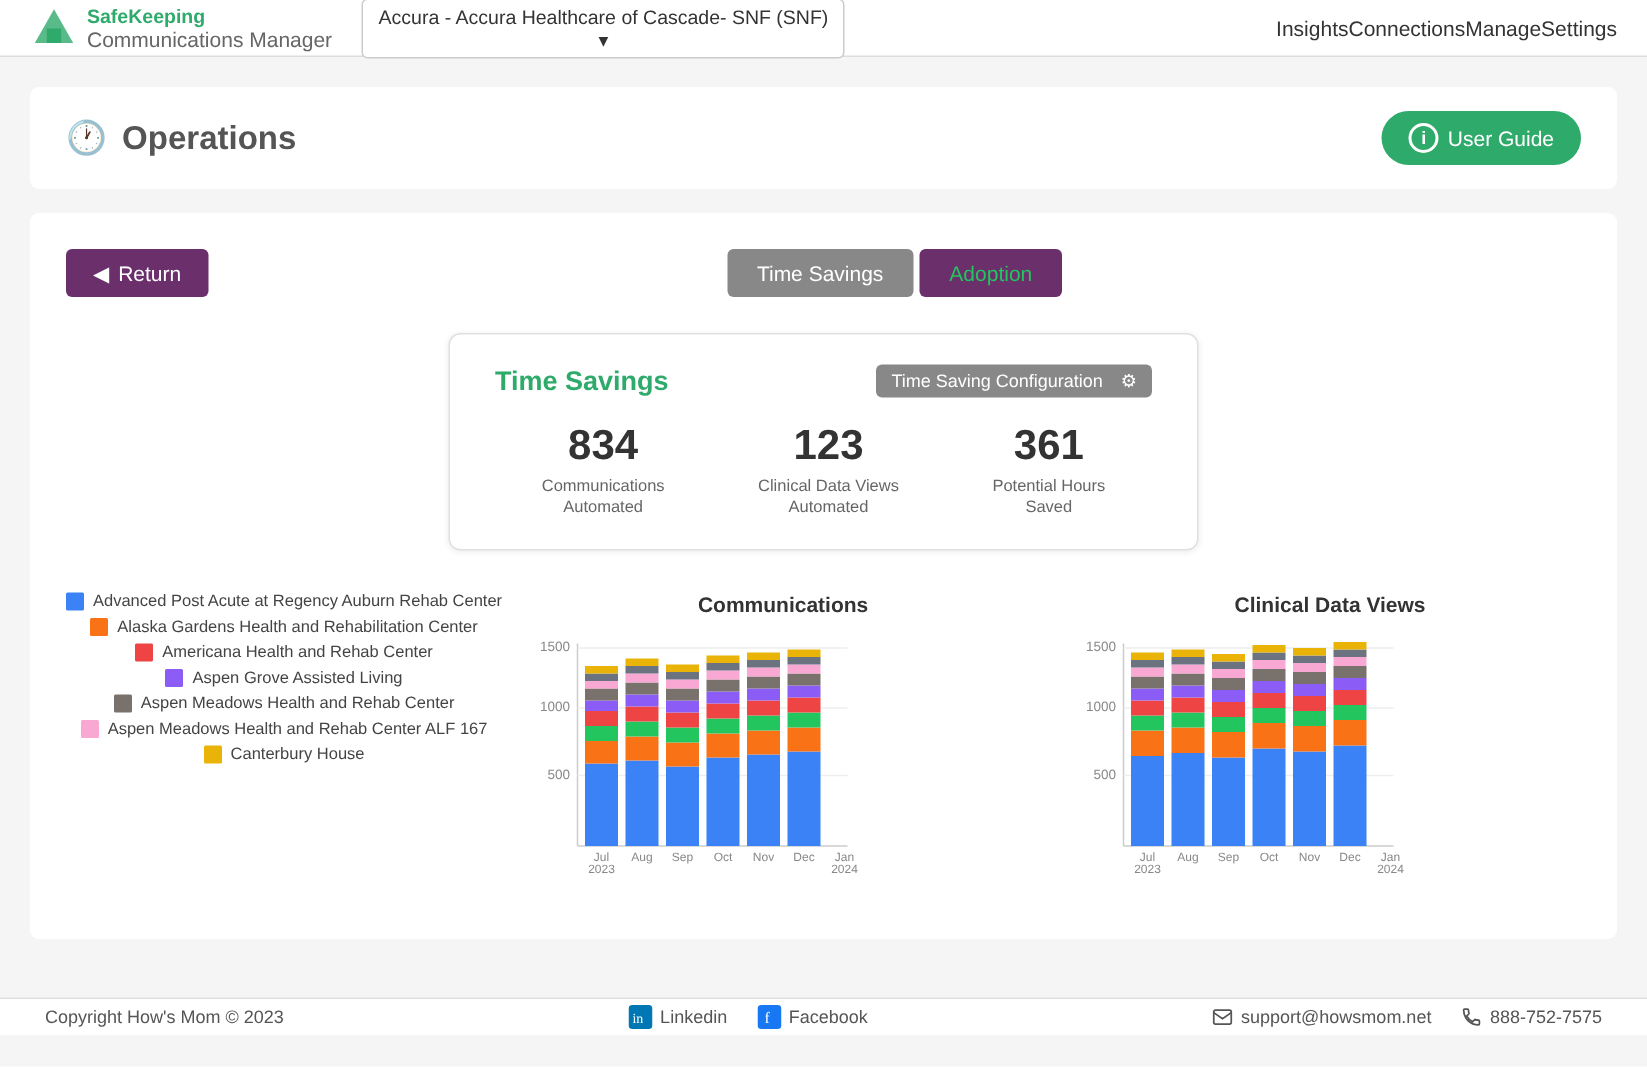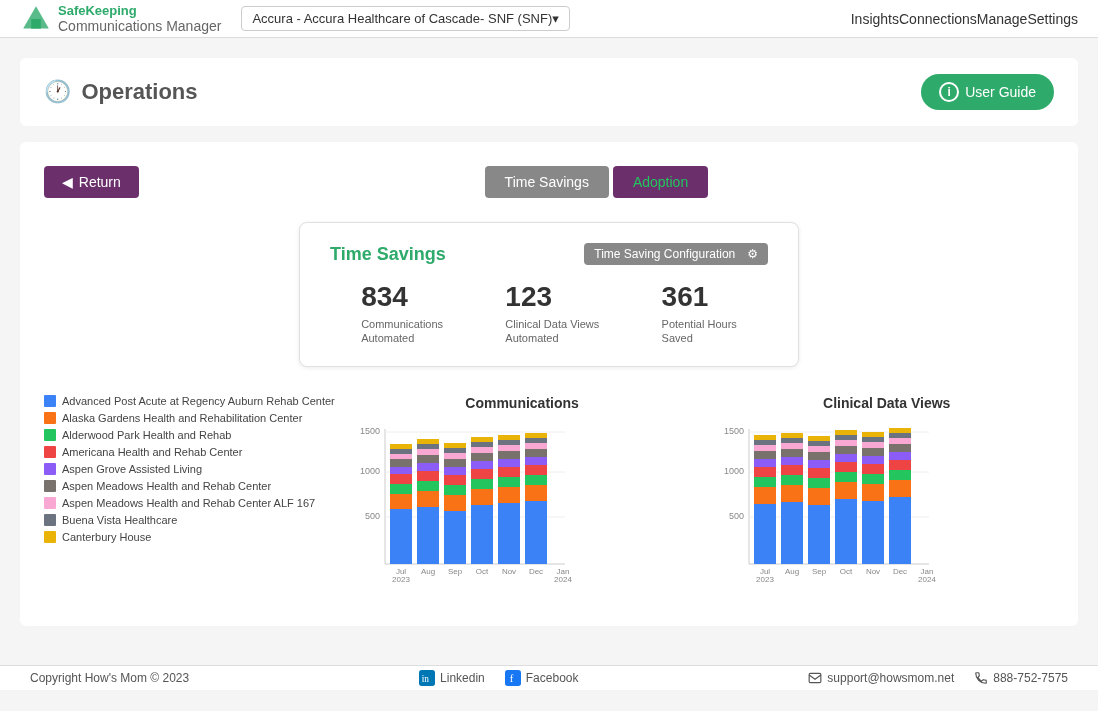--- a/index.html
+++ b/index.html
@@ -14,21 +14,21 @@
       padding: 0 20px;
       height: 38px;
     }
     .logo-area { display: flex; align-items: center; margin-right: 20px; }
     .logo-text { font-size: 13px; font-weight: bold; color: #333; line-height: 1.2; }
     .logo-text span { color: #2eaa6b; }
     .logo-icon { width: 32px; height: 32px; margin-right: 6px; }
     .org-select {
       display: flex; align-items: center; border: 1px solid #ccc; border-radius: 4px;
       padding: 4px 10px; font-size: 13px; background: #fff; cursor: pointer;
-      min-width: 260px; justify-content: space-between;
+      min-width: 260px; justify-content: space-between; flex-direction: column;
     }
     .nav-links { display: flex; margin-left: auto; }
     .nav-link { color: #333; text-decoration: none; font-size: 14px; cursor: pointer; padding: 4px 0; }
 
     
     .page-container { background: #f5f5f5; min-height: calc(100vh - 44px - 40px); padding: 20px; }
 
     
     .ops-header {
       background: #fff;
@@ -76,28 +76,28 @@
       background: #fff; border: 1px solid #e0e0e0; border-radius: 8px;
       padding: 20px 30px; max-width: 500px; margin: 0 auto 28px auto;
       box-shadow: 0 1px 4px rgba(0,0,0,0.08);
     }
     .ts-header { display: flex; align-items: center; justify-content: space-between; margin-bottom: 16px; }
     .ts-title { color: #2eaa6b; font-size: 18px; font-weight: 600; }
     .ts-config-btn {
       background: #888; color: #fff; border: none; border-radius: 4px;
       padding: 4px 10px; font-size: 12px; cursor: pointer; display: flex; align-items: center; gap: 12px;
     }
-    .ts-stats { display: flex; justify-content: space-around; text-align: left; }
+    .ts-stats { display: flex; justify-content: space-around; text-align: center; }
     .ts-stat-num { font-size: 28px; font-weight: 700; color: #333; }
     .ts-stat-label { font-size: 11px; color: #666; margin-top: 4px; line-height: 1.3; }
 
     
     .charts-row { display: flex; gap: 20px; }
     .legend-area { min-width: 220px; }
-    .legend-item { display: flex; align-items: center; gap: 6px; margin-bottom: 5px; font-size: 11px; color: #444; }
+    .legend-item { display: flex; align-items: center; gap: 6px; margin-bottom: 5px; font-size: 11px; color: #444; justify-content: center; }
     .legend-color { width: 12px; height: 12px; border-radius: 1px; flex-shrink: 0; }
 
     .charts-container { flex: 1; display: flex; gap: 30px; }
     .chart-wrap { flex: 1; }
     .chart-title { text-align: center; font-size: 14px; font-weight: 600; margin-bottom: 8px; color: #333; }
 
     
     .footer {
       background: #fff; border-top: 1px solid #ddd;
       padding: 4px 30px; display: flex; align-items: center; justify-content: space-between;
@@ -191,42 +191,34 @@
       <div class="legend-area" id="legend-container">
       <div class="legend-item">
       <div class="legend-color" style="background:#3b82f6;"></div>
       <span>Advanced Post Acute at Regency Auburn Rehab Center</span>
     </div>
           <div class="legend-item">
       <div class="legend-color" style="background:#f97316;"></div>
       <span>Alaska Gardens Health and Rehabilitation Center</span>
     </div>
           <div class="legend-item">
-      <div class="legend-color" style="background:#22c55e;"></div>
-      <span>Alderwood Park Health and Rehab</span>
-    </div>
-          <div class="legend-item">
       <div class="legend-color" style="background:#ef4444;"></div>
       <span>Americana Health and Rehab Center</span>
     </div>
           <div class="legend-item">
       <div class="legend-color" style="background:#8b5cf6;"></div>
       <span>Aspen Grove Assisted Living</span>
     </div>
           <div class="legend-item">
       <div class="legend-color" style="background:#78716c;"></div>
       <span>Aspen Meadows Health and Rehab Center</span>
     </div>
           <div class="legend-item">
       <div class="legend-color" style="background:#f9a8d4;"></div>
       <span>Aspen Meadows Health and Rehab Center ALF 167</span>
-    </div>
-          <div class="legend-item">
-      <div class="legend-color" style="background:#6b7280;"></div>
-      <span>Buena Vista Healthcare</span>
     </div>
           <div class="legend-item">
       <div class="legend-color" style="background:#eab308;"></div>
       <span>Canterbury House</span>
     </div>
         </div>
 
       <div class="charts-container">
 
         <div class="chart-wrap">

